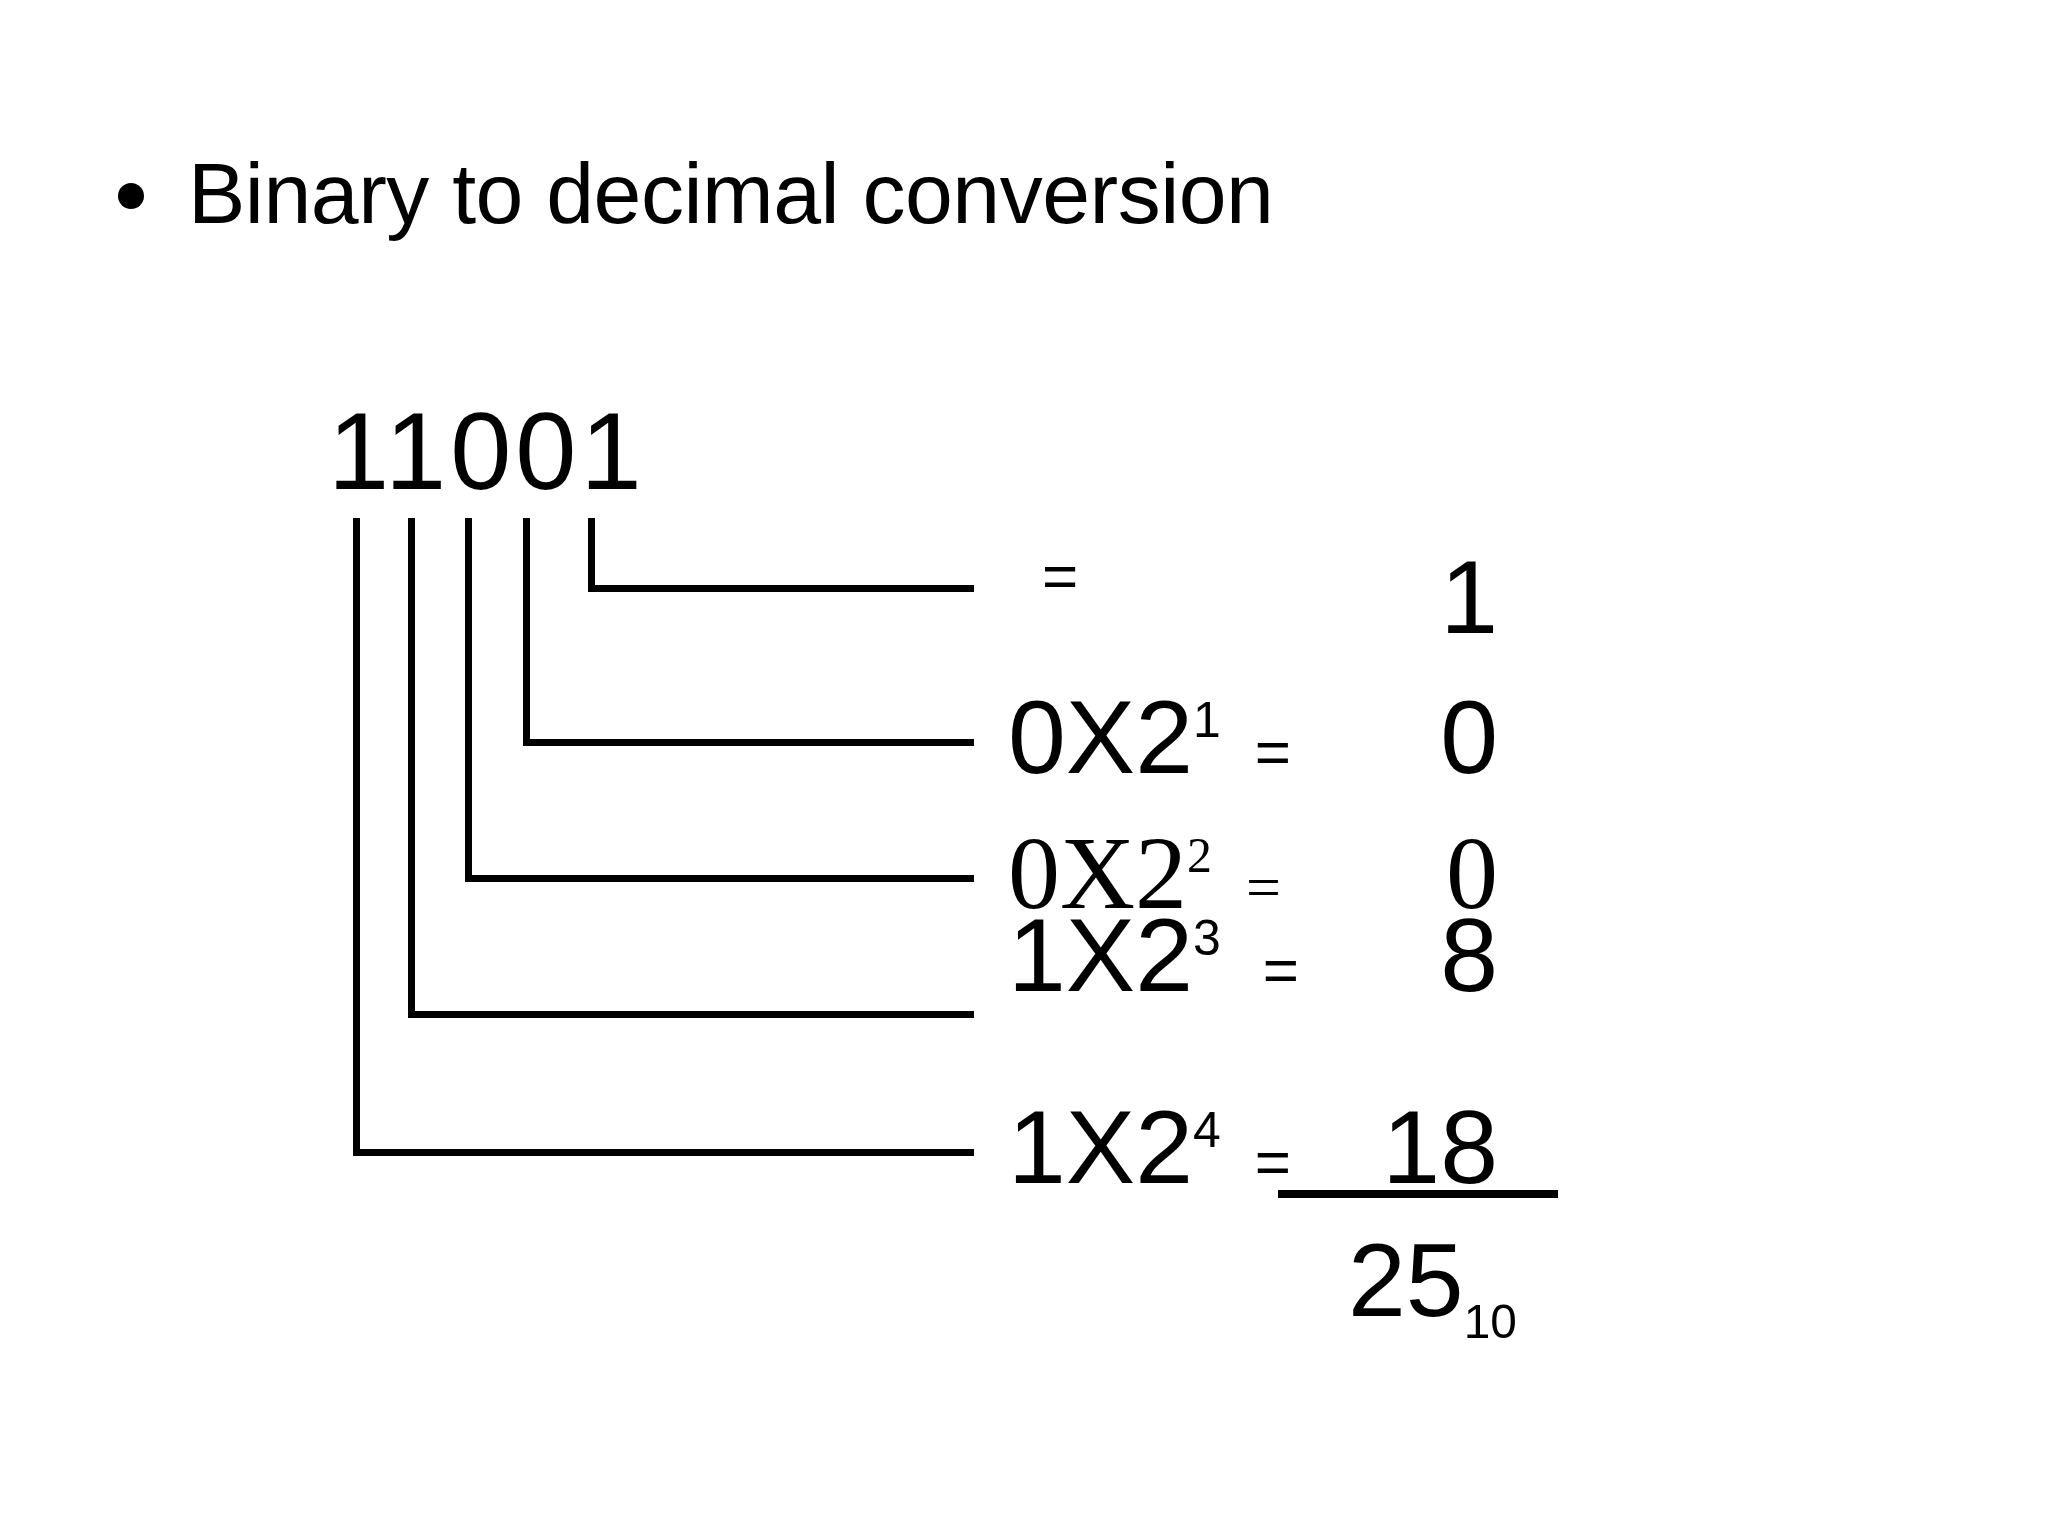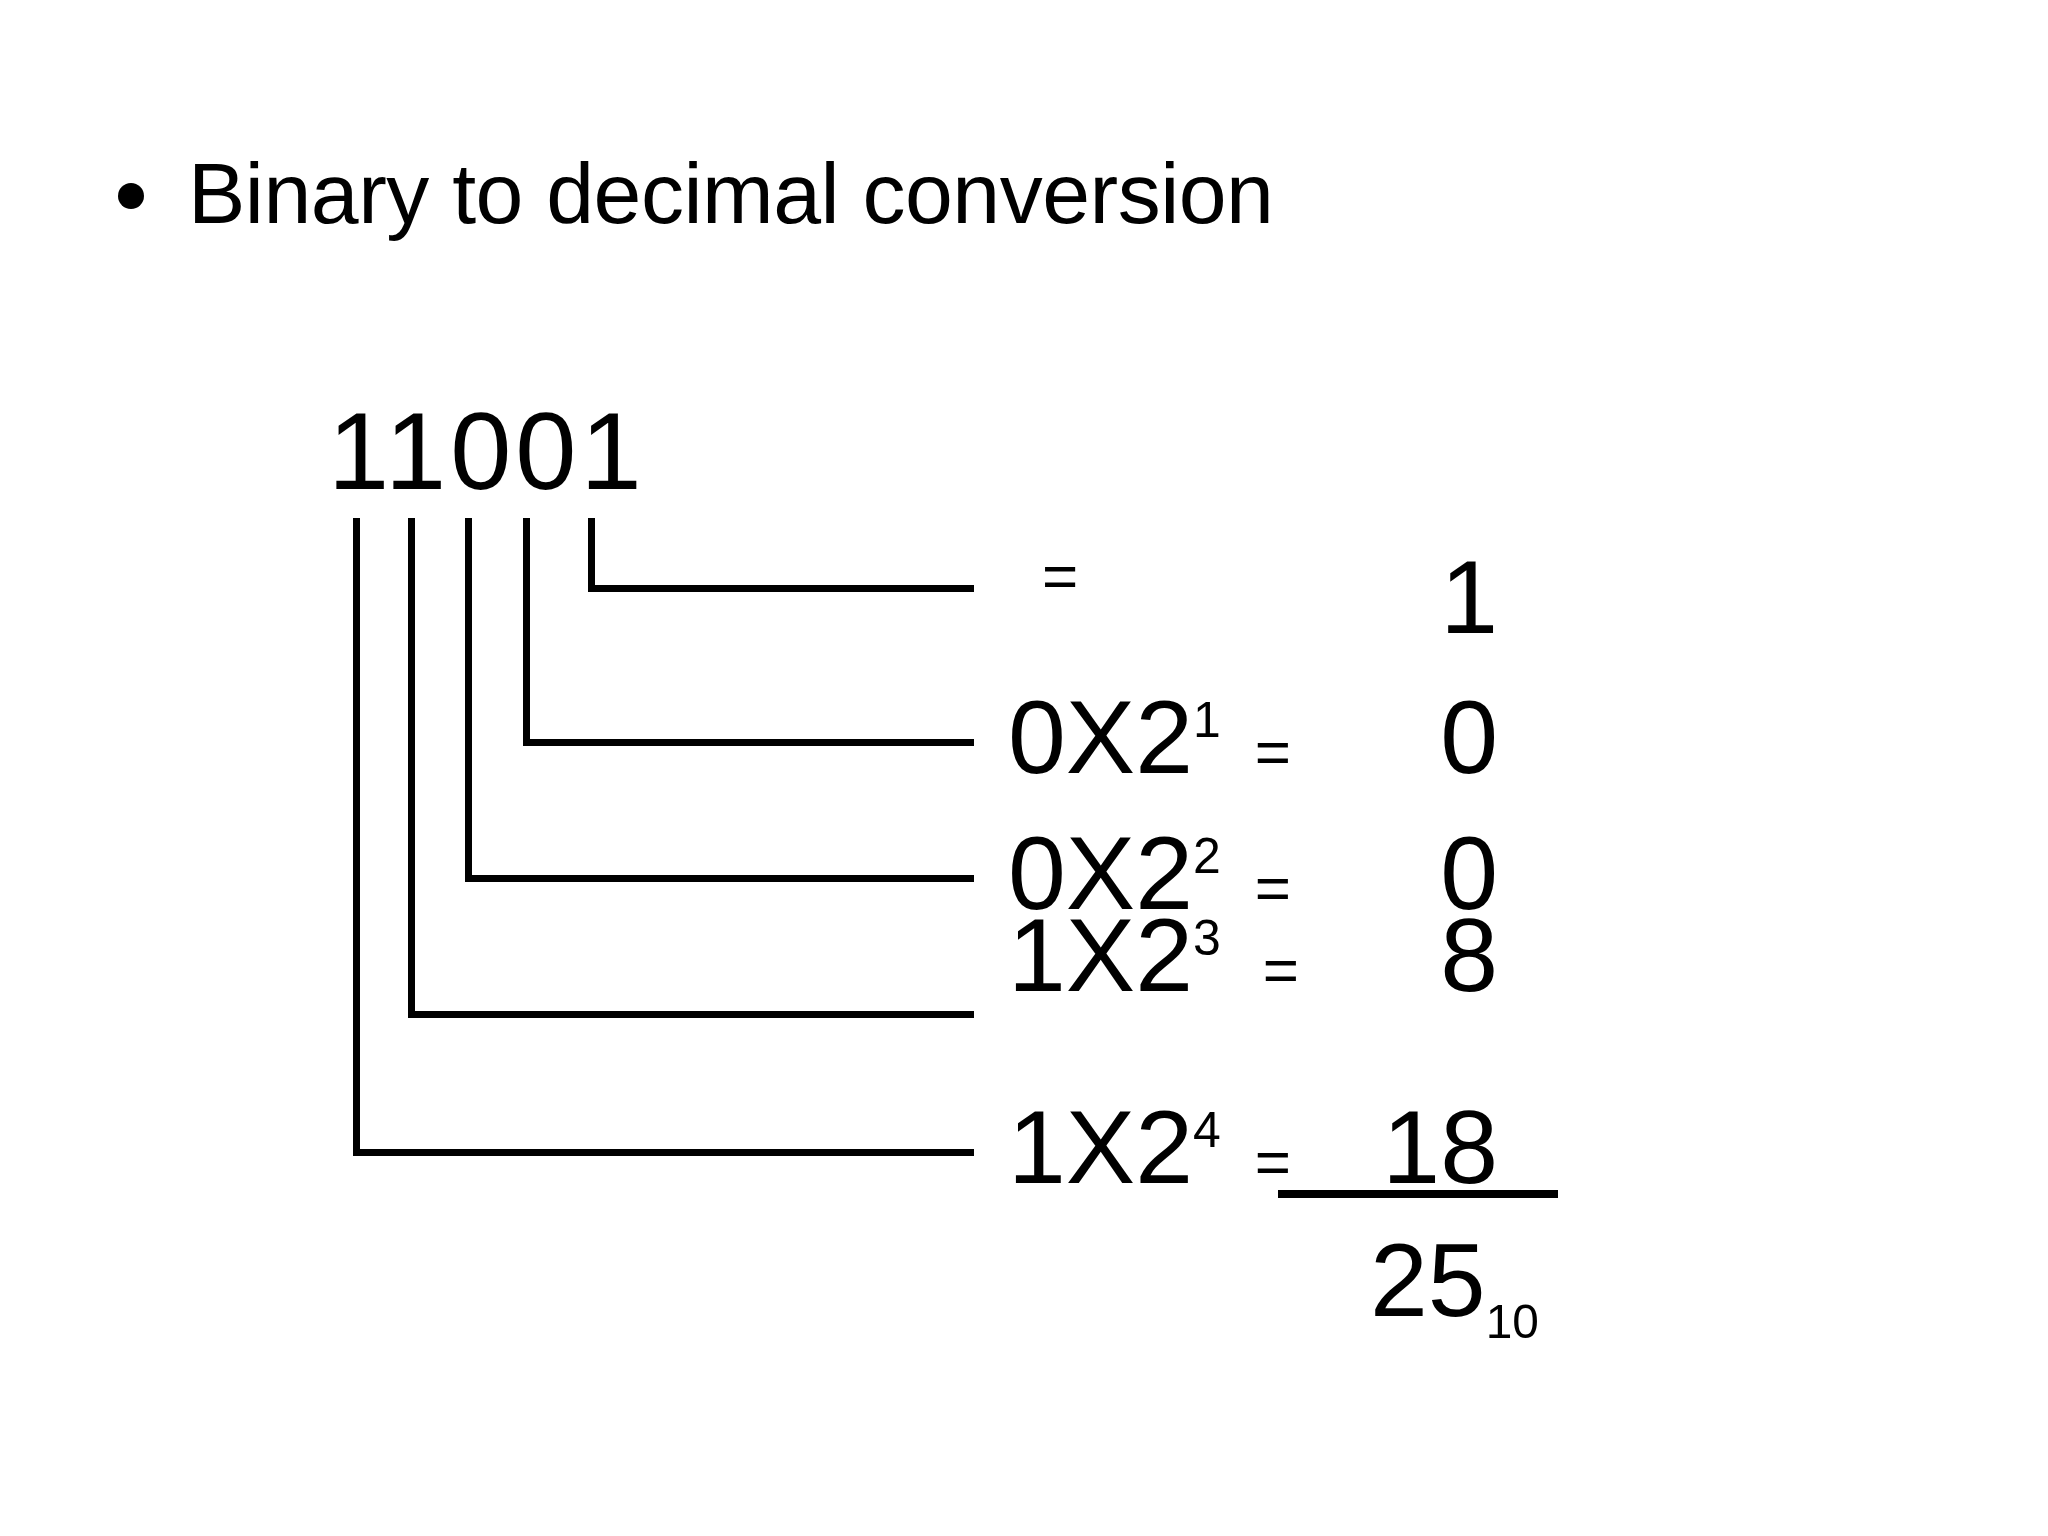--- a/index.html
+++ b/index.html
@@ -102,21 +102,20 @@
   .sum-bar {
     position: absolute;
     background: #000;
     height: 8px;
   }
   .total {
     position: absolute;
     font-size: 104px;
     line-height: 1.0;
     white-space: nowrap;
-    margin-left: 22px;
   }
   .total sub {
     font-size: 0.46em;
     vertical-align: sub;
     line-height: 0;
   }
 </style>
 </head>
 <body>
 
@@ -145,21 +144,21 @@
     <span class="eq-equals">=</span>
     <span class="eq-value">1</span>
   </div>
 
   <div class="eq-row" style="top:685px;">
     <span class="eq-term"><span>0</span><span>X</span><span>2</span><sup>1</sup></span>
     <span class="eq-equals">=</span>
     <span class="eq-value">0</span>
   </div>
 
-  <div class="eq-row" style="top:821px;">
+  <div class="eq-row" style="top:821px;font-family:Liberation Serif, serif;">
     <span class="eq-term"><span>0</span><span>X</span><span>2</span><sup>2</sup></span>
     <span class="eq-equals">=</span>
     <span class="eq-value">0</span>
   </div>
 
   <div class="eq-row" style="top:903px;gap:8px;">
     <span class="eq-term"><span>1</span><span>X</span><span>2</span><sup>3</sup></span>
     <span class="eq-equals">=</span>
     <span class="eq-value">8</span>
   </div>

